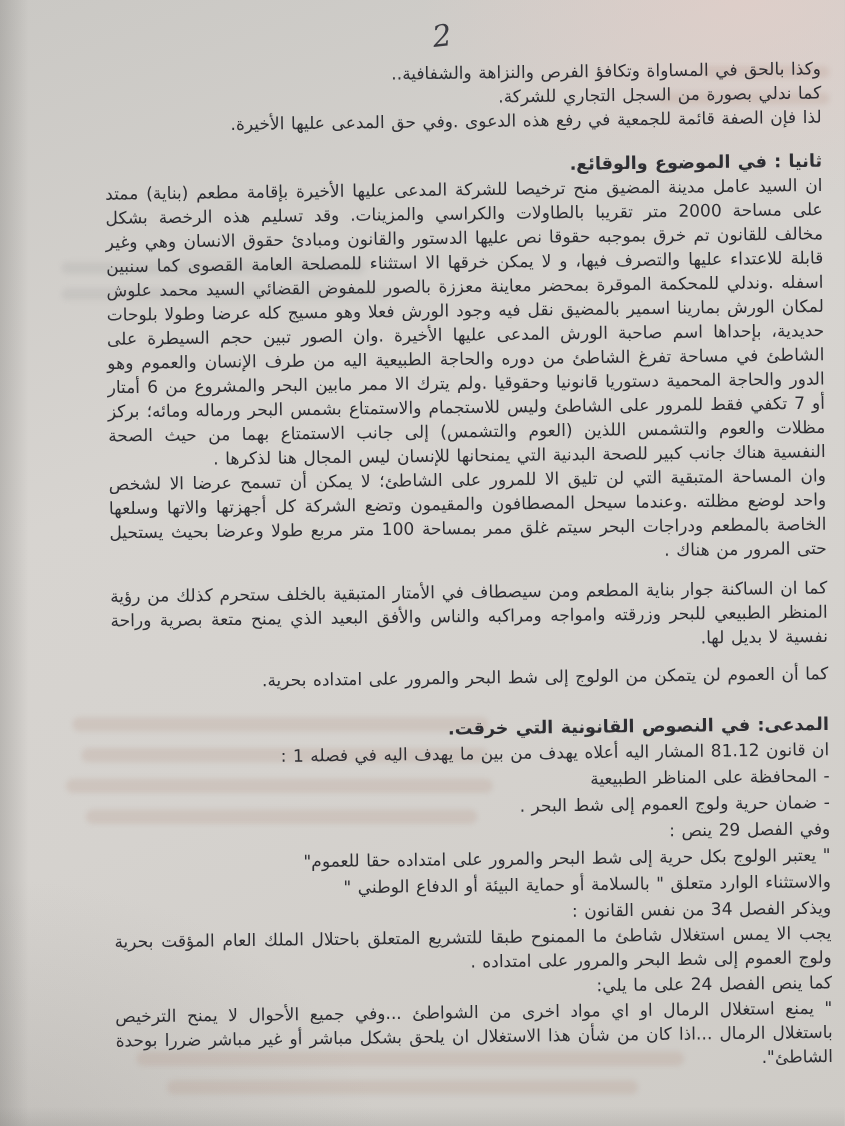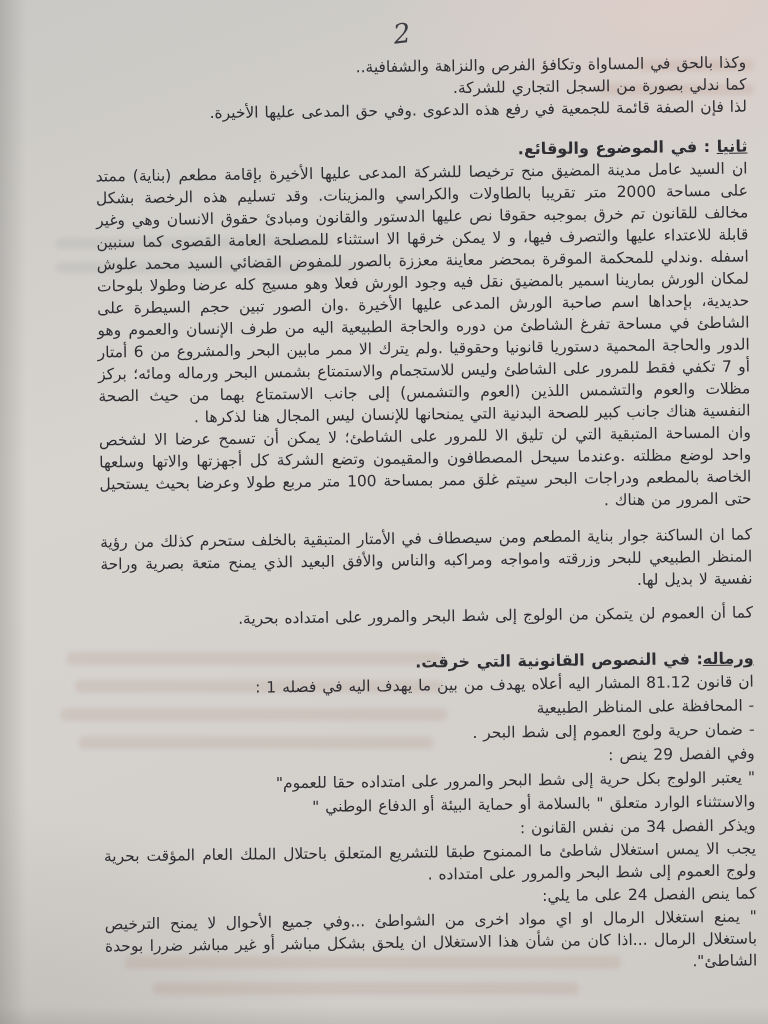--- a/index.html
+++ b/index.html
@@ -42,21 +42,21 @@
   }
   .col{
     position:absolute;top:56px;right:22px;width:652px;
     direction:rtl;
     font-size:15.5px;line-height:22px;
     word-spacing:1px;
   }
   .ln{text-align:right;}
   .just{text-align:justify;}
   .heading{font-weight:bold;margin-top:18px;font-size:16px;}
-  .heading .marker{text-decoration:underline;margin-top:15px;}
+  .heading .marker{margin-top:15px;}
   .mt14{margin-top:14px;}
   .mt12{margin-top:12px;}
   .mt24{margin-top:24px;}
   .sec3 .ln{line-height:24px;}
 </style>
 </head>
 <body>
 
 <div class="paper"></div>
 
@@ -85,21 +85,21 @@
       <span class="marker">ثانيا</span><span> :  في الموضوع والوقائع.</span>
     </div>
 
     <div class="just">ان السيد عامل مدينة المضيق منح ترخيصا للشركة المدعى عليها الأخيرة  بإقامة مطعم (بناية) ممتد على مساحة 2000 متر تقريبا بالطاولات والكراسي والمزينات. وقد تسليم هذه الرخصة بشكل مخالف للقانون تم خرق بموجبه حقوقا نص عليها الدستور والقانون ومبادئ حقوق الانسان وهي وغير قابلة للاعتداء عليها والتصرف فيها، و لا يمكن خرقها  الا استثناء للمصلحة العامة القصوى كما سنبين اسفله .وندلي للمحكمة الموقرة بمحضر معاينة معززة بالصور للمفوض القضائي السيد محمد علوش لمكان الورش بمارينا اسمير بالمضيق  نقل فيه وجود الورش فعلا وهو مسيج كله عرضا وطولا بلوحات حديدية، بإحداها  اسم صاحبة الورش المدعى عليها الأخيرة .وان الصور تبين حجم السيطرة على الشاطئ في مساحة تفرغ الشاطئ من دوره  والحاجة الطبيعية اليه من طرف الإنسان والعموم  وهو الدور والحاجة المحمية دستوريا قانونيا وحقوقيا .ولم يترك الا ممر مابين  البحر والمشروع من 6 أمتار أو 7  تكفي فقط للمرور على الشاطئ وليس للاستجمام  والاستمتاع بشمس البحر ورماله ومائه؛ بركز مظلات والعوم والتشمس اللذين (العوم والتشمس) إلى جانب الاستمتاع بهما من حيث الصحة النفسية هناك جانب كبير للصحة البدنية التي يمنحانها للإنسان ليس المجال هنا لذكرها .</div>
     <div class="just">وان المساحة المتبقية التي لن تليق الا للمرور على الشاطئ؛ لا يمكن أن تسمح عرضا الا لشخص واحد لوضع مظلته .وعندما سيحل المصطافون والمقيمون وتضع الشركة كل أجهزتها والاتها وسلعها الخاصة بالمطعم ودراجات البحر سيتم غلق ممر بمساحة 100 متر مربع طولا وعرضا بحيث يستحيل حتى المرور من هناك .</div>
     <div class="just mt14">كما ان الساكنة جوار بناية المطعم ومن سيصطاف في الأمتار المتبقية بالخلف ستحرم كذلك من رؤية المنظر الطبيعي للبحر وزرقته وامواجه ومراكبه والناس والأفق  البعيد الذي يمنح متعة بصرية وراحة نفسية لا بديل لها.</div>
     <div class="ln mt12">كما أن العموم لن يتمكن من  الولوج إلى شط البحر والمرور على امتداده بحرية.</div>
 
     <div class="sec3">
       <div class="heading mt24">
-        <span class="marker">ورماله</span><span>: في النصوص القانونية التي خرقت.</span>
+        <span class="marker">المدعى</span><span>: في النصوص القانونية التي خرقت.</span>
       </div>
       <div class="ln">ان قانون 81.12 المشار اليه أعلاه  يهدف من بين ما يهدف اليه في فصله 1 :</div>
       <div class="ln">- المحافظة على المناظر الطبيعية</div>
       <div class="ln">- ضمان حرية ولوج العموم إلى شط البحر .</div>
       <div class="ln">وفي الفصل 29 ينص :</div>
       <div class="ln">" يعتبر الولوج بكل حرية إلى شط البحر والمرور على امتداده حقا للعموم"</div>
       <div class="ln">والاستثناء الوارد متعلق " بالسلامة أو حماية البيئة أو الدفاع الوطني "</div>
       <div class="ln">ويذكر الفصل 34 من نفس القانون :</div>
       <div class="just">يجب الا يمس استغلال شاطئ ما الممنوح طبقا للتشريع المتعلق باحتلال الملك العام المؤقت بحرية ولوج العموم إلى شط البحر والمرور على امتداده .</div>
       <div class="ln">كما ينص الفصل 24 على ما يلي:</div>

